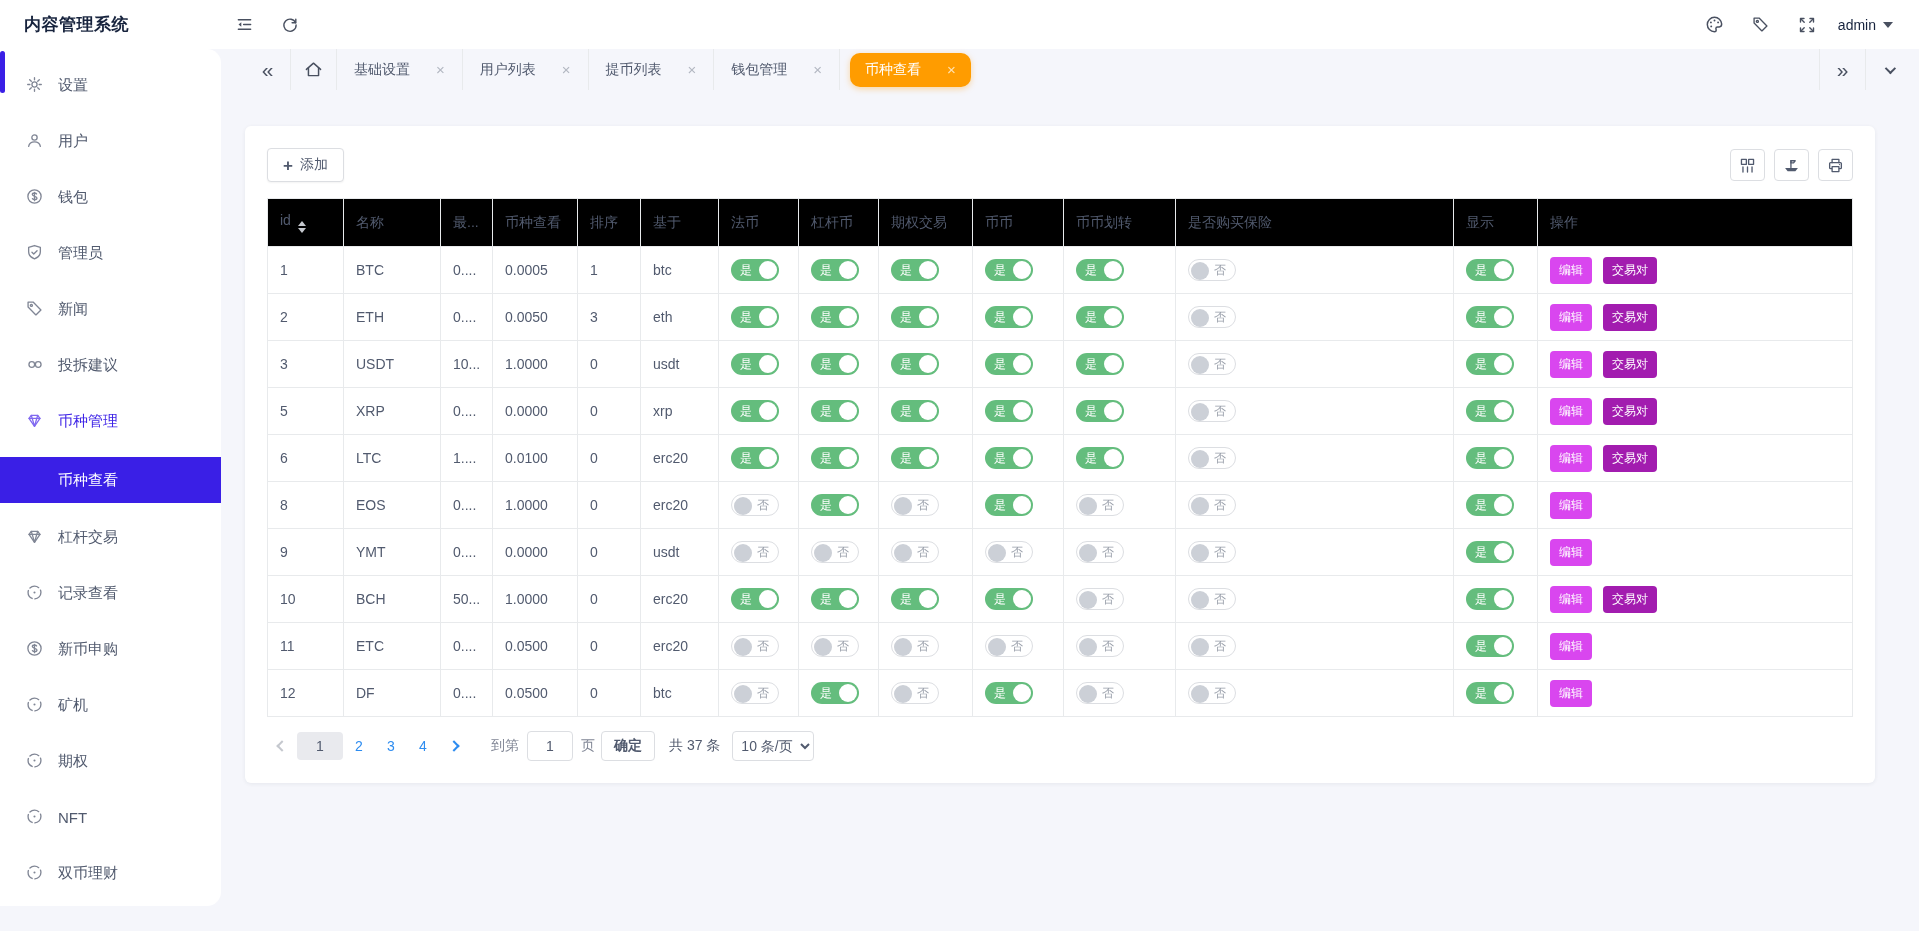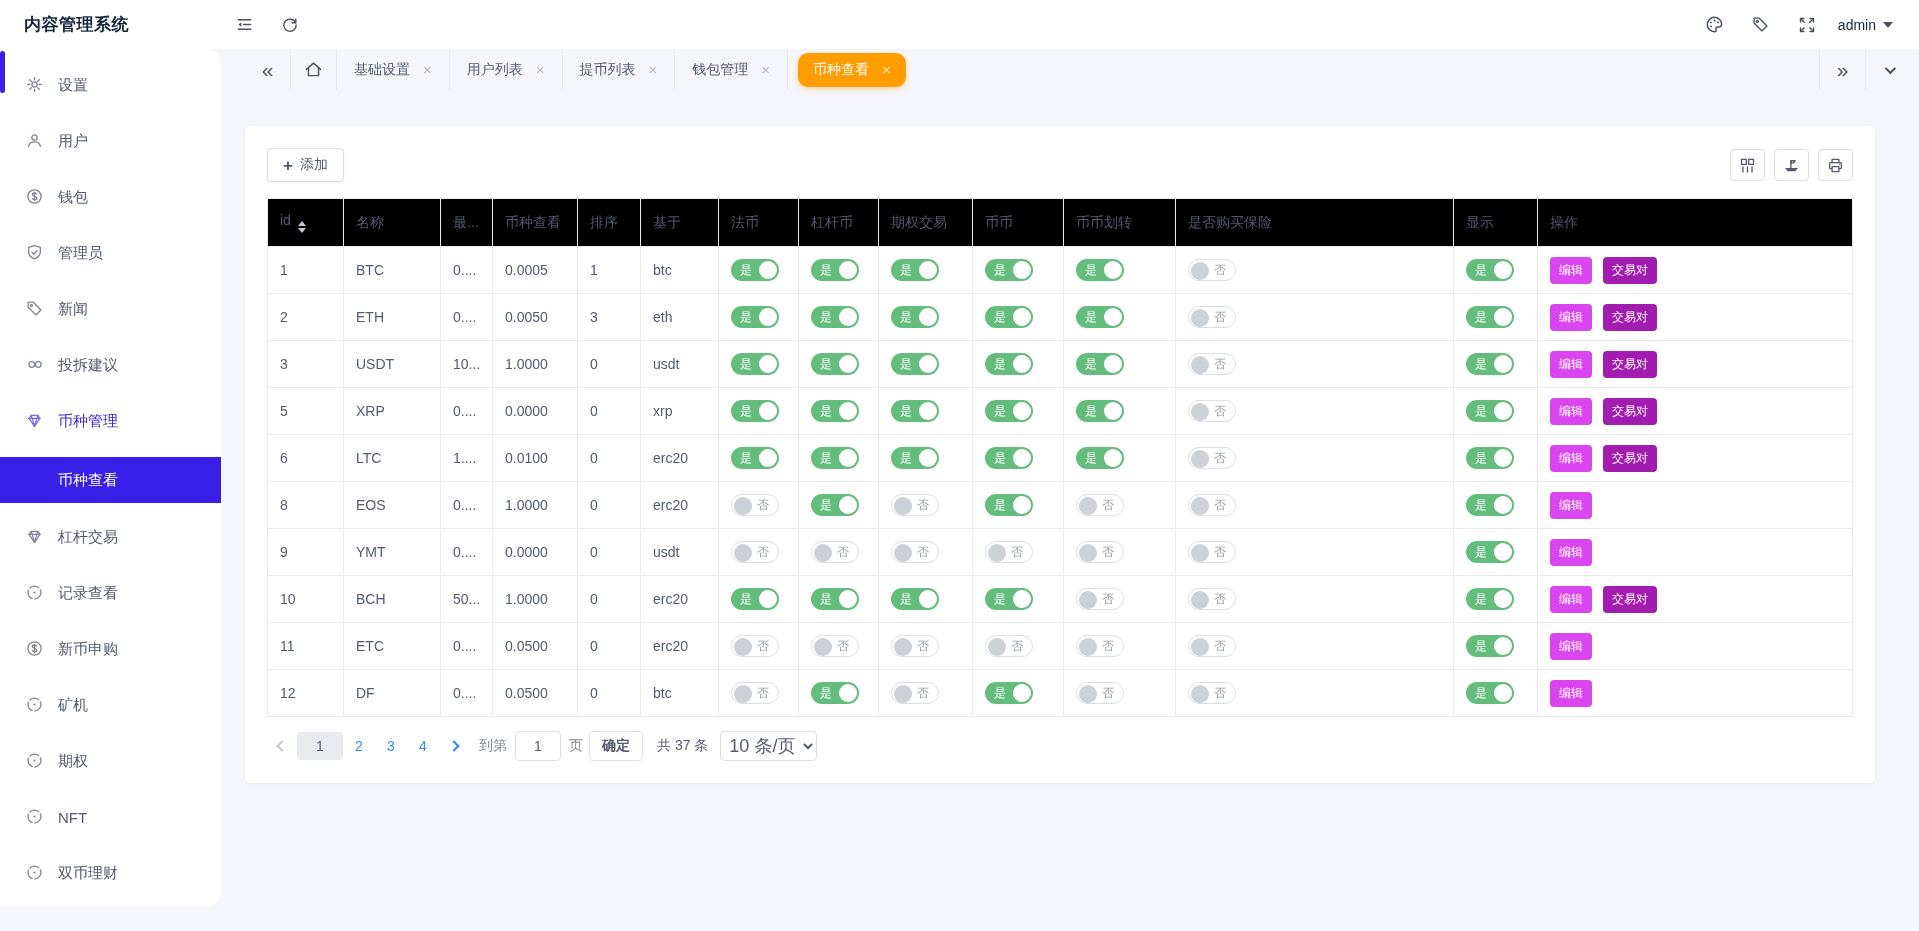--- a/index.html
+++ b/index.html
@@ -31,21 +31,21 @@
   .side-item.active .icon { color:#8069f0; }
   .side-sub { height:46px; margin-bottom:14px; background:#3a1fe6; color:#fff; display:flex; align-items:center; padding-left:58px; font-size:15px; cursor:pointer; }
 
   .main { flex:1; min-width:0; }
 
   
   .tabbar { height:41px; margin-left:24px; display:flex; align-items:center; }
   .tab-ctrl { width:46px; height:41px; flex:none; display:flex; align-items:center; justify-content:center; color:#495060; cursor:pointer; font-size:21px; border-right:1px solid #e8eaec; }
   .tab-ctrl.no-right { border-right:none; border-left:1px solid #e8eaec; }
   .tabs-wrap { display:flex; align-items:center; height:41px; }
-  .tab { display:flex; align-items:center; gap:13px; height:41px; padding:0 17px; border-right:1px solid #e8eaec; font-size:14px; color:#515a6e; cursor:pointer; white-space:nowrap; }
+  .tab { display:flex; align-items:center; gap:26px; height:41px; padding:0 17px; border-right:1px solid #e8eaec; font-size:14px; color:#515a6e; cursor:pointer; white-space:nowrap; }
   .tab .x { color:#b2b7c1; font-size:15px; line-height:1; }
   .tab.active { background:#ff9c00; color:#fff; height:34px; border-radius:10px; border-right:none; margin:0 12px 0 10px; padding:0 15px; box-shadow:0 2px 6px rgba(255,156,0,.35); }
   .tab.active .x { color:#ffe3b3; }
   .tabbar-right { margin-left:auto; display:flex; margin-right:8px; }
   .chev { display:inline-block; width:8px; height:8px; border-color:#495060; }
   .chev.down { border-bottom:2px solid #495060; border-right:2px solid #495060; transform:rotate(45deg) translateY(-2px); }
   .chev.left { border-bottom:2px solid currentColor; border-left:2px solid currentColor; transform:rotate(45deg); }
   .chev.right { border-top:2px solid currentColor; border-right:2px solid currentColor; transform:rotate(45deg); }
 
   
@@ -77,25 +77,25 @@
   .op-edit { background:#d946ef; }
   .op-pair { background:#a21caf; }
 
   
   .pager { display:flex; align-items:center; margin-top:14px; color:#515a6e; }
   .pg-arrow { width:30px; height:28px; display:flex; align-items:center; justify-content:center; cursor:pointer; }
   .pg-prev { color:#c5c8ce; }
   .pg-next { color:#2d8cf0; }
   .pg-num { min-width:32px; height:28px; padding:0 8px; display:flex; align-items:center; justify-content:center; color:#2d8cf0; cursor:pointer; }
   .pg-num.current { background:#e9eaee; border-radius:4px; color:#515a6e; min-width:46px; }
-  .goto-label { color:#808695; margin-left:10px; }
+  .goto-label { color:#808695; margin-left:22px; }
   .goto-input { width:46px; height:30px; border:1px solid #dcdee2; border-radius:4px; text-align:center; font-size:14px; color:#515a6e; margin:0 8px; font-family:inherit; }
   .btn-confirm { height:30px; border:1px solid #dcdee2; background:#fff; border-radius:4px; padding:0 12px; font-size:14px; font-weight:700; color:#515a6e; margin:0 12px 0 6px; cursor:pointer; font-family:inherit; }
   .total { margin:0 12px 0 2px; }
-  .size-select { height:30px; border:1px solid #dcdee2; border-radius:4px; background:#fff; color:#515a6e; font-size:18px; padding:0 4px; font-family:inherit; }
+  .size-select { height:30px; border:1px solid #dcdee2; border-radius:4px; background:#fff; color:#515a6e; font-size:14px; padding:0 4px; font-family:inherit; }
 </style>
 </head>
 <body>
 
 <div class="topbar">
   <div class="logo">内容管理系统</div>
   <div class="top-icon">
       <svg width="19" height="19" viewBox="0 0 18 18" fill="none" stroke="currentColor" stroke-width="1.4" stroke-linecap="round" stroke-linejoin="round">
         <path d="M3.2 4.4h11.6M8.2 9h6.6M3.2 13.6h11.6"></path>
         <path d="M6 6.9L3.3 9 6 11.1z" fill="currentColor" stroke="none"></path>

